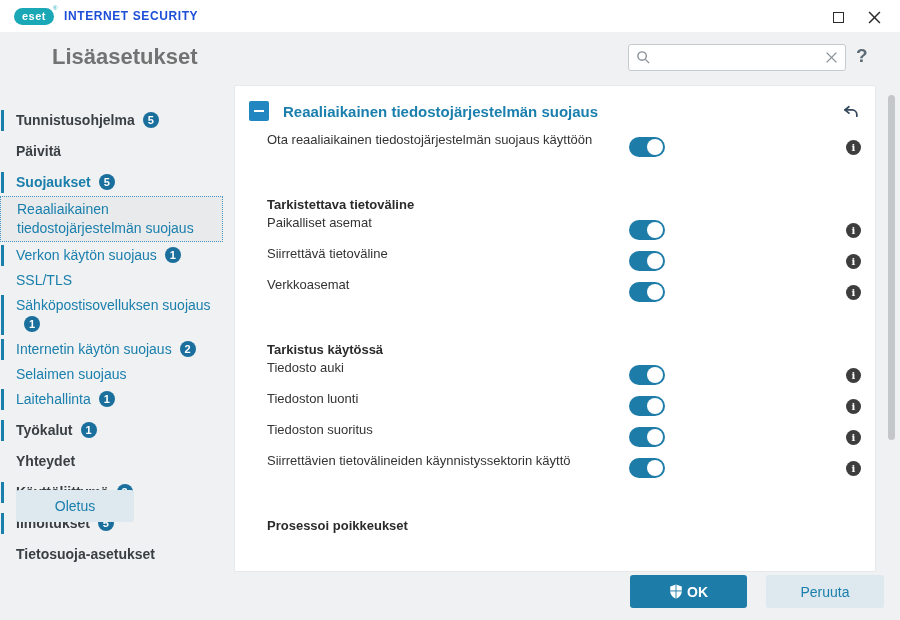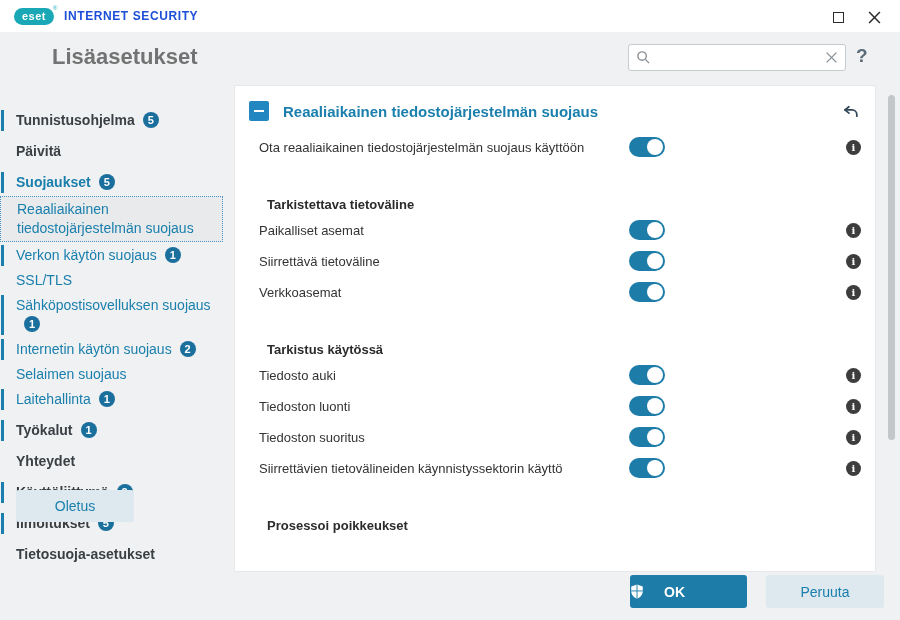--- a/index.html
+++ b/index.html
@@ -74,21 +74,21 @@
   }
   .section-head { display:flex; align-items:center; padding:14px 14px 0 14px; height:36px; }
   .collapse-btn {
     width:20px; height:20px; background:#2286c0; border-radius:2px;
     display:flex; align-items:center; justify-content:center; cursor:default; flex:none;
   }
   .collapse-btn::after { content:""; width:10px; height:2px; background:#fff; display:block; }
   .section-title { flex:1; margin-left:14px; font-size:15px; font-weight:bold; color:#1a7fad; }
   .undo-btn { width:22px; height:22px; display:flex; align-items:center; justify-content:center; cursor:default; flex:none; }
 
-  .c-row { position:relative; height:31px; display:flex; align-items:center; padding-left:24px; }
+  .c-row { position:relative; height:31px; display:flex; padding-left:32px; }
   .c-row.firstrow { margin-top:10px; }
   .c-label { font-size:13px; color:#333; }
   .toggle {
     position:absolute; left:394px; top:5px; width:36px; height:20px;
     background:#1d7ca8; border-radius:10px; cursor:default;
   }
   .toggle::after {
     content:""; position:absolute; right:2px; top:2px; width:16px; height:16px;
     border-radius:50%; background:#fff;
   }
@@ -102,21 +102,21 @@
     font-size:13px; font-weight:bold; color:#2b2b2b;
   }
 
   
   .scroll-thumb { position:absolute; right:5px; top:95px; width:7px; height:345px; background:#c3c7ca; border-radius:4px; }
 
   
   .btn-ok {
     position:absolute; left:630px; top:575px; width:117px; height:33px;
     background:#1d7ca8; border:none; border-radius:3px; color:#fff; font-size:14px; font-weight:bold;
-    display:flex; align-items:center; gap:20px; cursor:default;
+    display:flex; align-items:center; justify-content:center; gap:4px; cursor:default;
     font-family:"Liberation Sans",sans-serif;
   }
   .btn-cancel {
     position:absolute; left:766px; top:575px; width:118px; height:33px;
     background:#dde8ef; border:none; border-radius:3px; color:#1a7fad; font-size:14px; cursor:default;
     font-family:"Liberation Sans",sans-serif;
   }
 </style>
 </head>
 <body>

